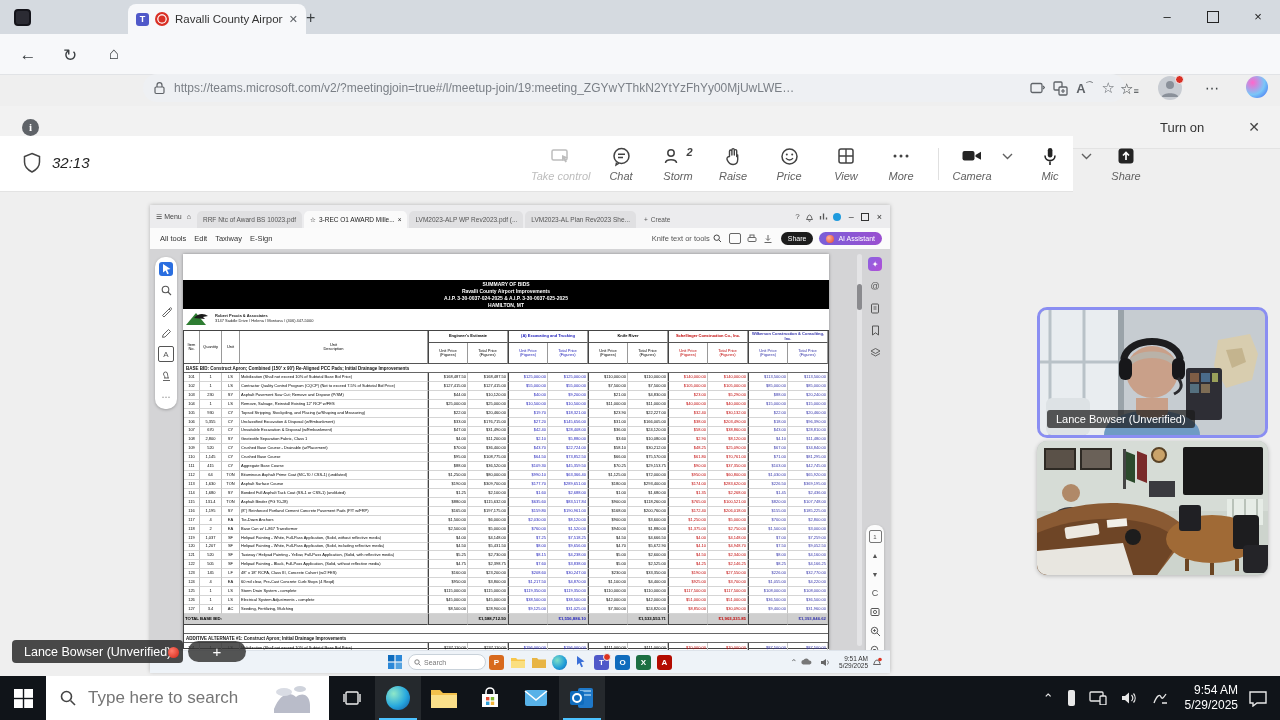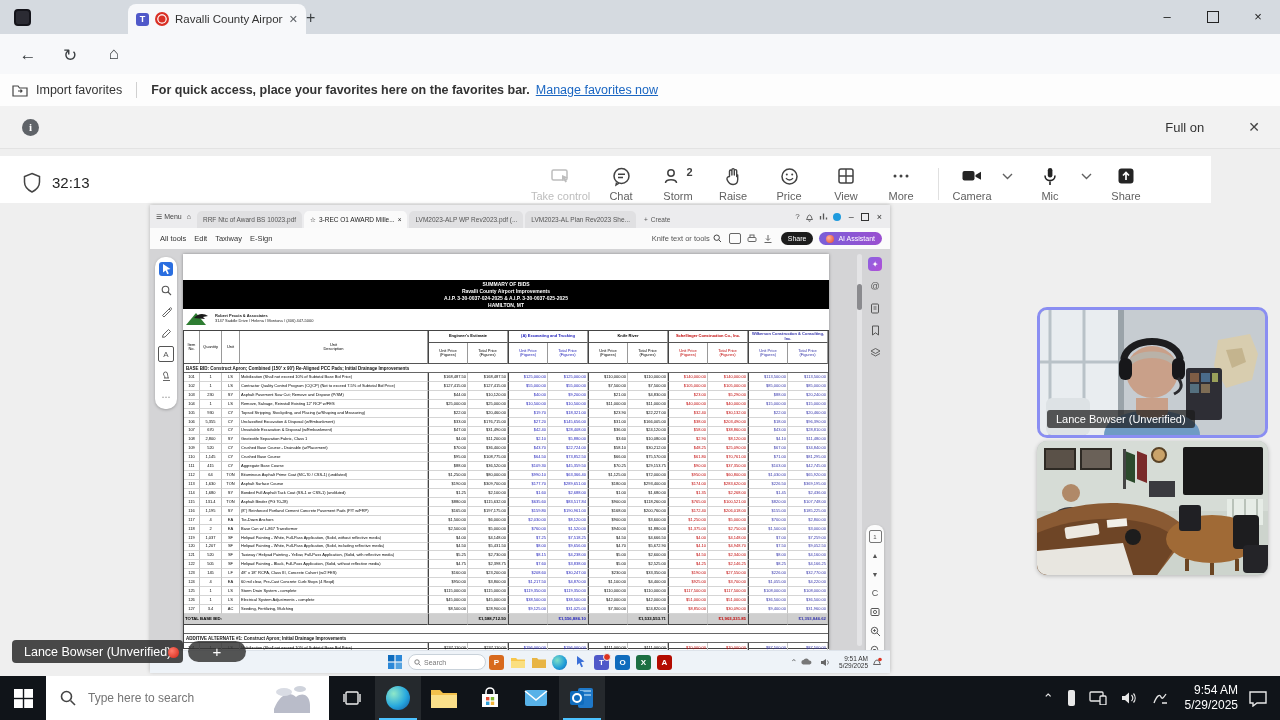--- a/index.html
+++ b/index.html
@@ -18,21 +18,21 @@
   .navico{font-size:17px;color:#3c4043;width:28px;text-align:center;}
   #urlbox{left:143px;top:40px;width:962px;height:28px;background:#eef0f3;border-radius:14px;
     display:flex;align-items:center;padding:0 10px;gap:8px;}
   #urltext{font-size:12px;color:#7a7f86;white-space:nowrap;overflow:hidden;flex:1;}
   #favbar{left:0;top:74px;width:1280px;height:32px;background:#fdfdfd;border-bottom:1px solid #e8e8e8;
     display:flex;align-items:center;font-size:12.5px;color:#333;}
   #notifbar{left:0;top:106px;width:1280px;height:42px;background:#f2f2f2;border-bottom:1px solid #e3e3e3;
     display:flex;align-items:center;font-size:14px;color:#333;}
 
   
-  #meetbar{left:0;top:156px;width:1211px;height:55px;background:#fff;border-bottom:1px solid #e3e3e3;}
+  #meetbar{left:0;top:136px;width:1073px;height:55px;background:#fff;border-bottom:1px solid #e3e3e3;font-style:italic;}
   .mctrl{position:absolute;top:9px;width:58px;text-align:center;color:#424242;}
   .mctrl .lbl{font-size:11px;color:#616161;margin-top:3px;white-space:nowrap;}
   .mctrl.dis,.mctrl.dis .lbl{color:#bdbdbd;}
   .micon{height:22px;display:flex;justify-content:center;align-items:center;}
   #leavebtn{left:1168px;top:157px;width:85px;height:36px;background:#c4314b;border-radius:4px;
     display:flex;align-items:center;justify-content:center;gap:7px;color:#fff;font-size:14px;font-weight:700;}
 
   
   #stage{left:0;top:203px;width:1280px;height:473px;background:#efefef;}
   #share{left:150px;top:2px;width:740px;height:467px;background:#d8d8d8;box-shadow:0 0 4px rgba(0,0,0,.25);}
@@ -102,21 +102,21 @@
   
   .tile{position:absolute;border-radius:10px;overflow:hidden;background:#b9bfc6;}
   #tile1{left:1037px;top:104px;width:231px;height:131px;border:3px solid #8a8ef2;box-sizing:border-box;}
   #tile2{left:1037px;top:238px;width:231px;height:134px;box-shadow:0 1px 4px rgba(0,0,0,.25);}
   .nameplate{position:absolute;left:7px;bottom:7px;background:rgba(28,28,28,.72);color:#fff;
     font-size:11px;padding:3px 9px;border-radius:3px;white-space:nowrap;}
 
   
   #taskbar{left:0;top:676px;width:1280px;height:44px;background:#101419;display:flex;align-items:center;}
   #tsearch{width:283px;height:44px;background:#fff;display:flex;align-items:center;gap:10px;padding:0 0 0 14px;box-sizing:border-box;}
-  #tsearch input{border:0;outline:0;font-size:12px;color:#444;width:170px;background:transparent;font-family:inherit;}
+  #tsearch input{border:0;outline:0;font-size:17px;color:#444;width:170px;background:transparent;font-family:inherit;}
   .tbico{width:46px;height:44px;display:flex;align-items:center;justify-content:center;position:relative;}
   .tbico.active{background:rgba(255,255,255,.09);}
   .tbico.active::after{content:"";position:absolute;left:4px;bottom:0;width:38px;height:2px;background:#4cc2ff;}
   .trayico{color:#e8e8e8;font-size:13px;margin:0 7px;}
   #clock{color:#fff;font-size:12px;text-align:right;line-height:15px;margin:0 10px;}
 </style>
 </head>
 <body>
 
 <div id="screen">
@@ -162,34 +162,24 @@
       <svg width="24" height="24" viewBox="0 0 24 24">
           <circle cx="12" cy="9" r="4" fill="#8a9099"></circle>
           <path d="M4 21c0-5 16-5 16 0" fill="#8a9099"></path>
         </svg>
       <span class="abs" style="left:17px;top:-1px;width:7px;height:7px;border-radius:50%;background:#d93025;border:1.5px solid #f7f8fa;"></span>
     </div>
     <div class="abs" style="left:1205px;top:46px;font-size:14px;color:#3c4043;letter-spacing:1px;">⋯</div>
     <div class="abs" style="left:1246px;top:42px;width:22px;height:22px;border-radius:50%;background:radial-gradient(circle at 30% 30%,#f6c,#7ac6f8 55%,#3b62f0);"></div>
   </div>
 
-  <div id="favbar" class="abs">
-    <svg width="16" height="14" viewBox="0 0 16 14" style="margin:0 8px 0 12px;">
-        <path d="M1 3 h5 l1.5 2 H15 v8 H1 z" fill="none" stroke="#444" stroke-width="1.2"></path>
-        <path d="M6 8 h4 M8.5 6.5 L10 8 L8.5 9.5" stroke="#444" stroke-width="1.1" fill="none"></path>
-      </svg>
-    <span>Import favorites</span>
-    <span style="width:1px;height:16px;background:#d0d0d0;margin:0 14px;"></span>
-    <span style="font-weight:700;">For quick access, place your favorites here on the favorites bar.</span>
-    <a style="color:#1a66c2;text-decoration:underline;margin-left:6px;">Manage favorites now</a>
-  </div>
 
   <div id="notifbar" class="abs">
     <span style="width:17px;height:17px;border-radius:50%;background:#5f6368;color:#fff;font-size:11px;font-weight:700;text-align:center;line-height:17px;margin:0 12px 0 22px;font-family:'Liberation Serif',serif;">i</span>
-    <span style="margin-left:auto;margin-right:44px;color:#333;font-size:13px;">Full on</span>
+    <span style="margin-left:auto;margin-right:44px;color:#333;font-size:13px;">Turn on</span>
     <span style="margin-right:20px;font-size:14px;color:#444;">✕</span>
   </div>
 
   <div id="meetbar" class="abs">
     <svg class="abs" style="left:22px;top:16px;" width="20" height="22" viewBox="0 0 20 22">
         <path d="M10 1.5 L17.5 4.5 V10 c0 5.5-4.5 8.5-7.5 10 C7 18.5 2.5 15.5 2.5 10 V4.5 Z" fill="none" stroke="#444" stroke-width="1.5"></path>
       </svg>
     <div class="abs" style="left:52px;top:18px;font-size:15px;color:#242424;">32:13</div>
 
     <div class="mctrl dis" style="left:531px;">

